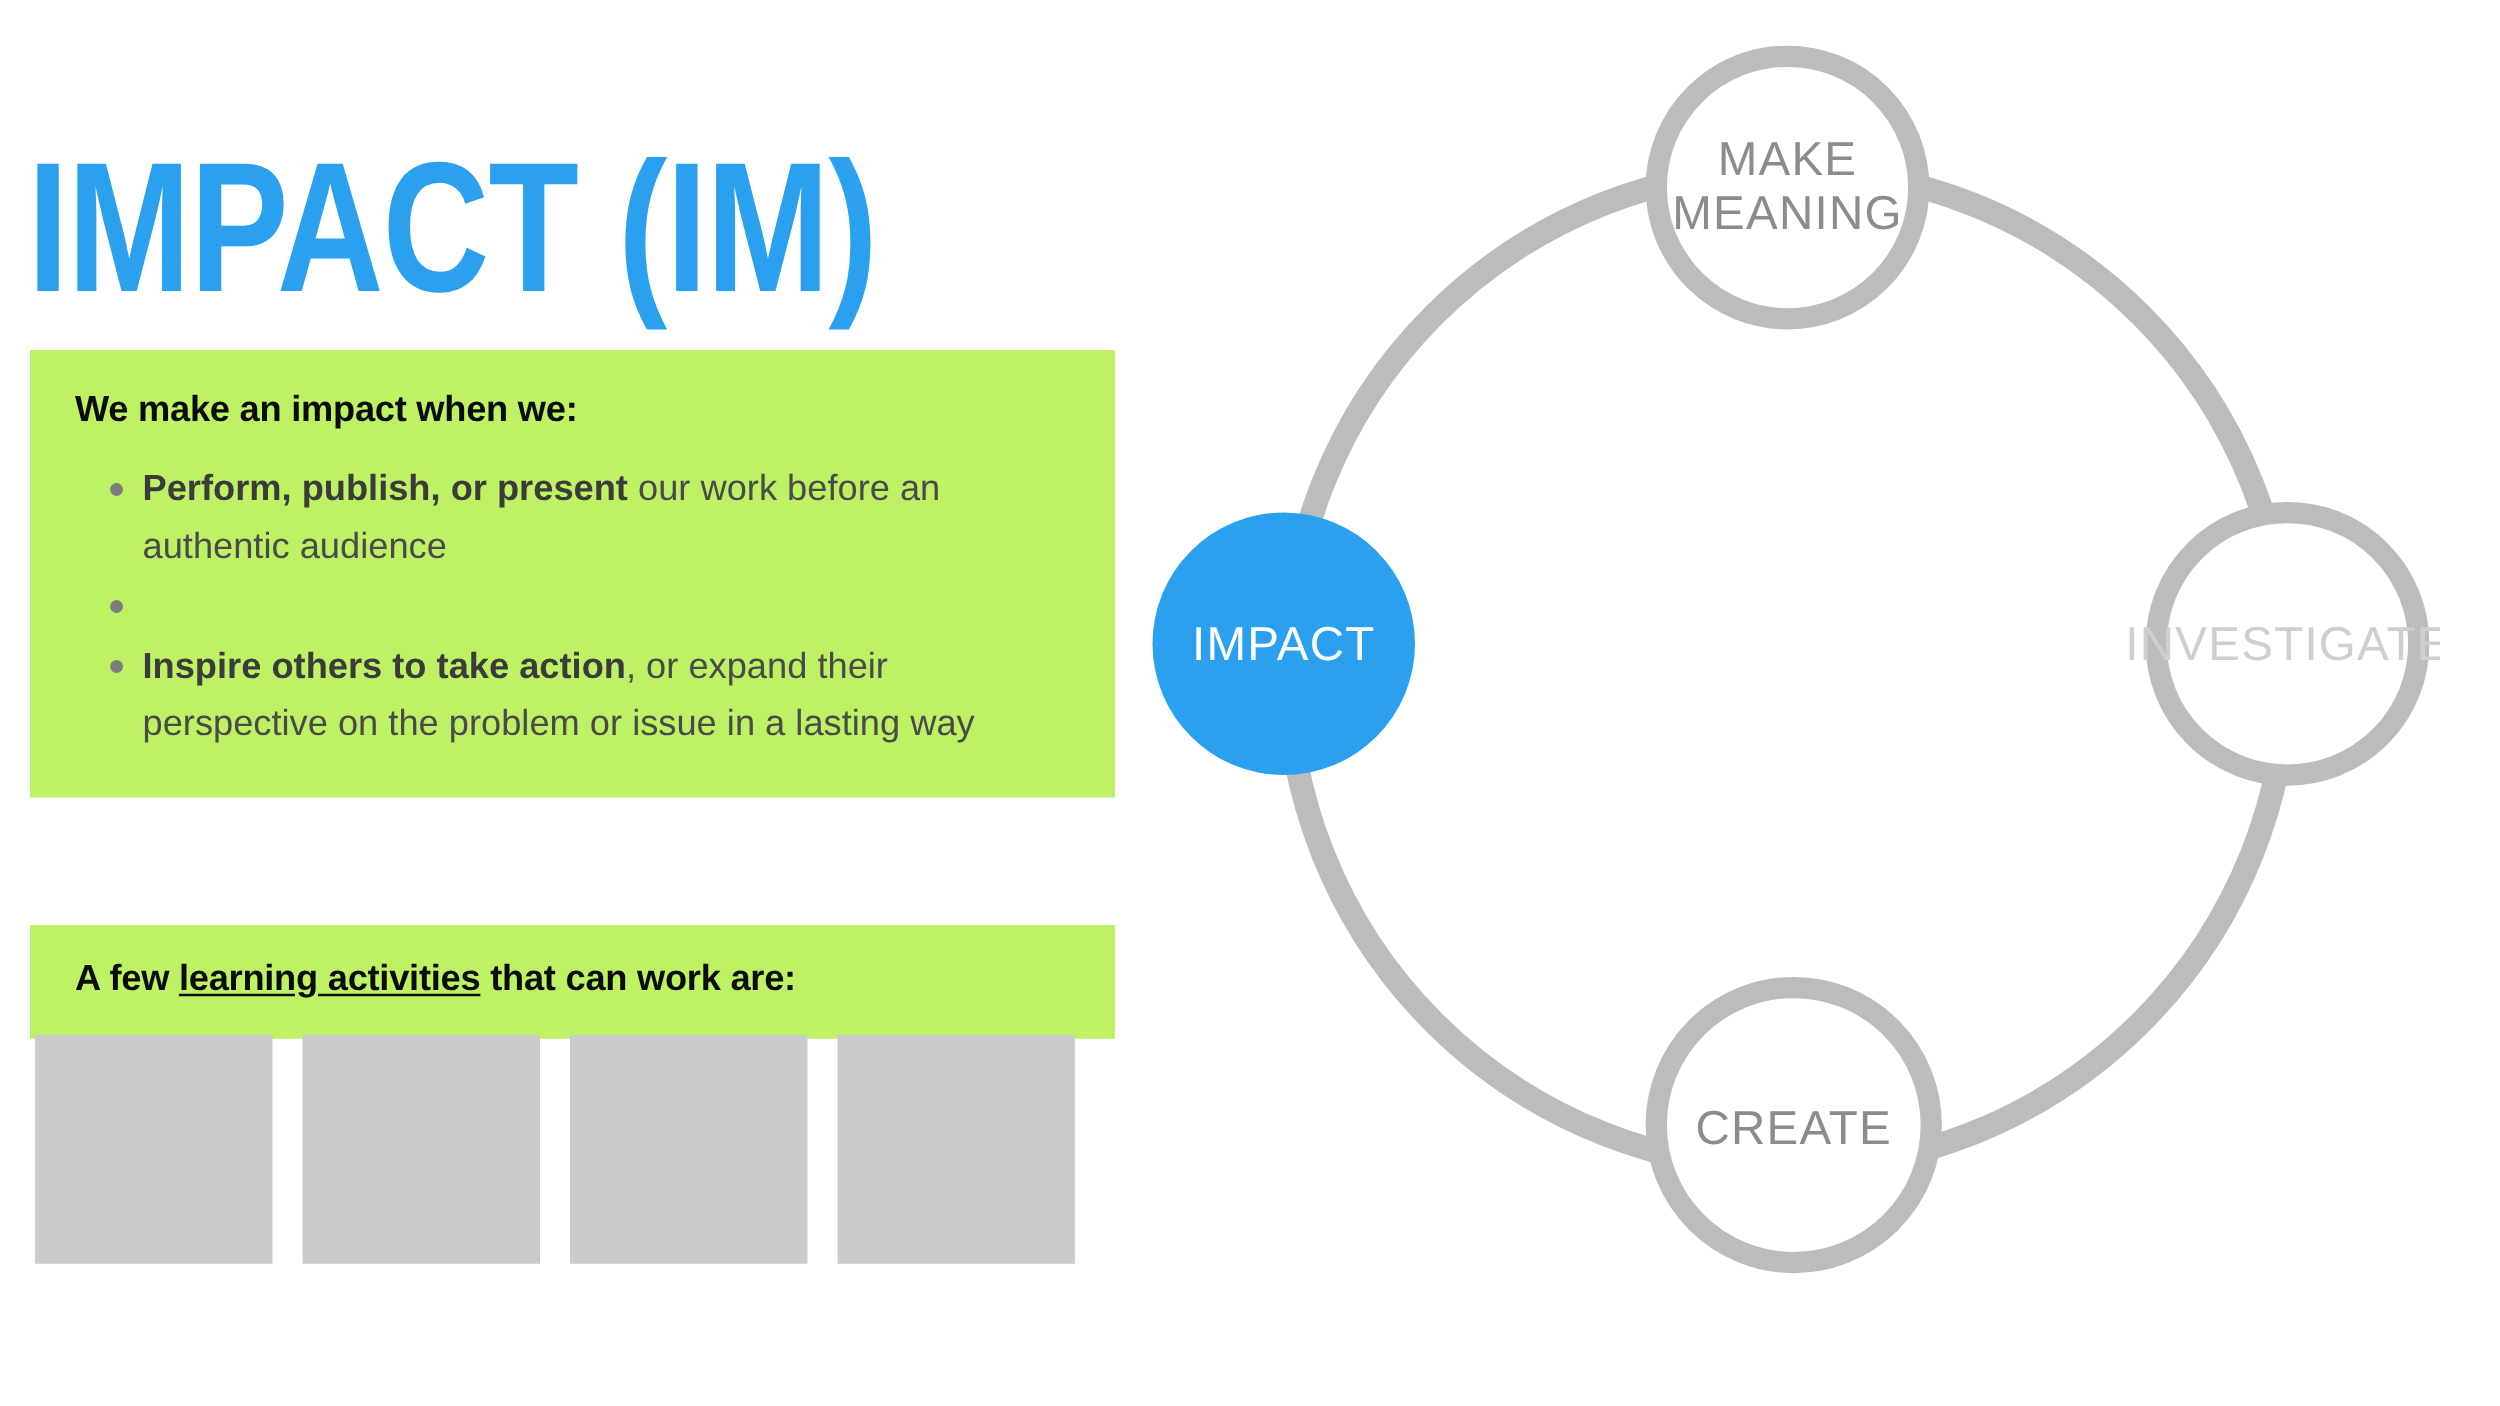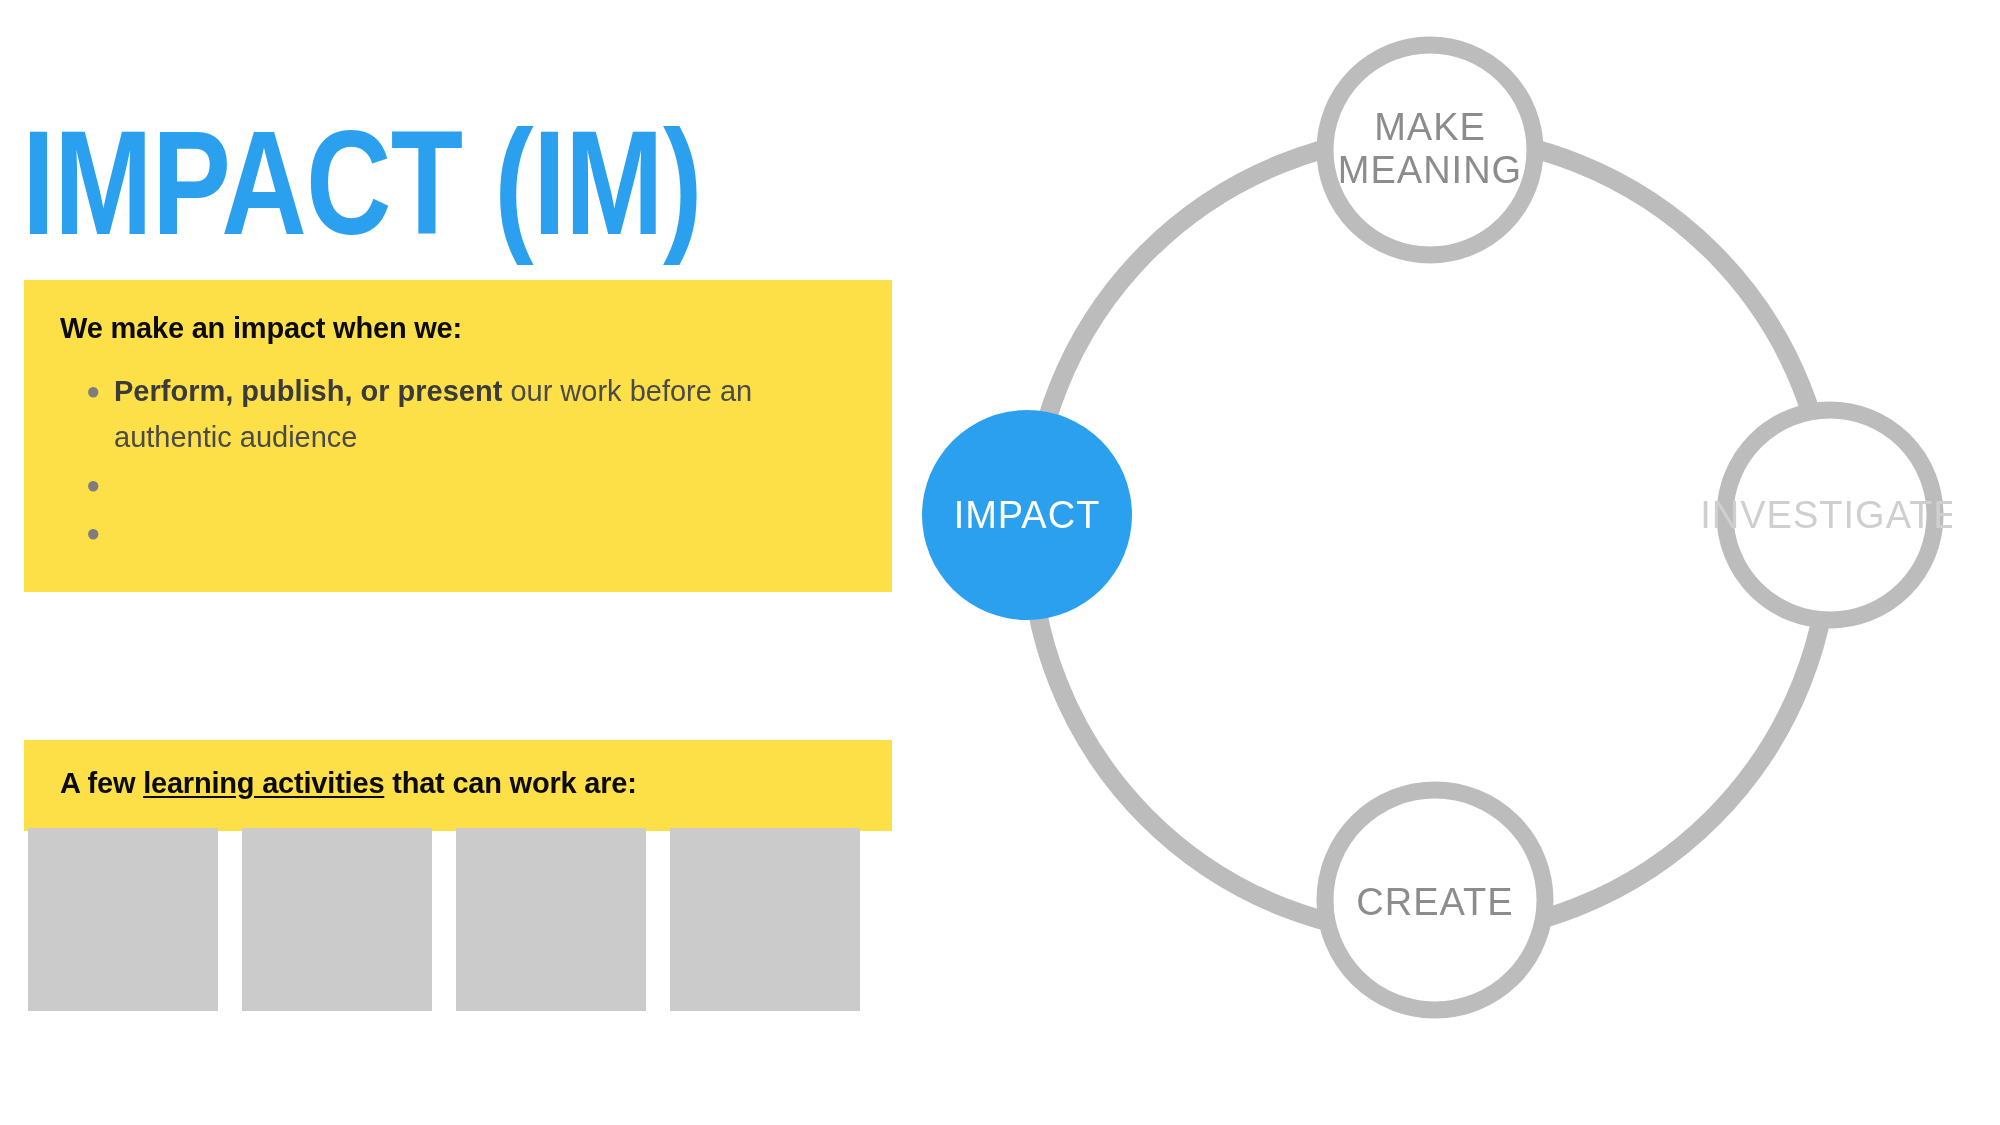--- a/index.html
+++ b/index.html
@@ -43,21 +43,21 @@
     color: #2AA0EF;
     letter-spacing: -1px;
     transform: scaleX(0.80);
     transform-origin: left top;
     white-space: nowrap;
   }
 
   .panel {
     position: absolute;
     left: 24px;
-    background: #fde047;
+    background: #bef264;
     box-sizing: border-box;
   }
 
   .panel-impact {
     top: 280px;
     width: 868px;
     padding: 30px 36px 34px 36px;
   }
 
   .panel-heading {
@@ -171,20 +171,21 @@
           <span class="bullet-dot">●</span>
           <span class="bullet-text"><b>Perform, publish, or present</b><span> our work before an authentic audience</span></span>
         </li>
 
         <li class="bullet-row">
           <span class="bullet-dot">●</span>
         </li>
 
         <li class="bullet-row">
           <span class="bullet-dot">●</span>
+          <span class="bullet-text"><b>Inspire others to take action</b><span>, or expand their perspective on the problem or issue in a lasting way</span></span>
         </li>
 
       </ul>
     </section>
 
     <section class="panel panel-activities">
       <h2 class="activities-heading"><span>A few </span><u>learning activities</u><span> that can work are:</span></h2>
     </section>
 
     <div class="placeholder-row">

